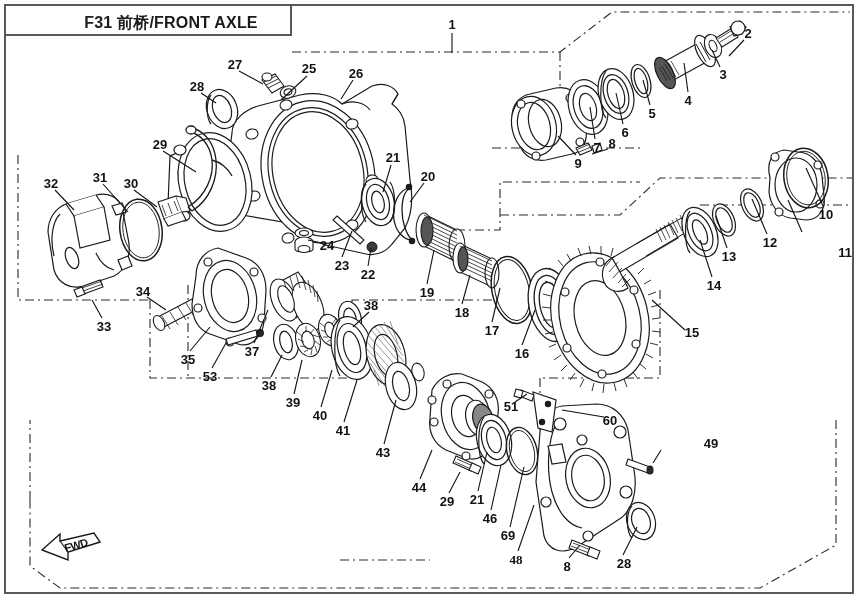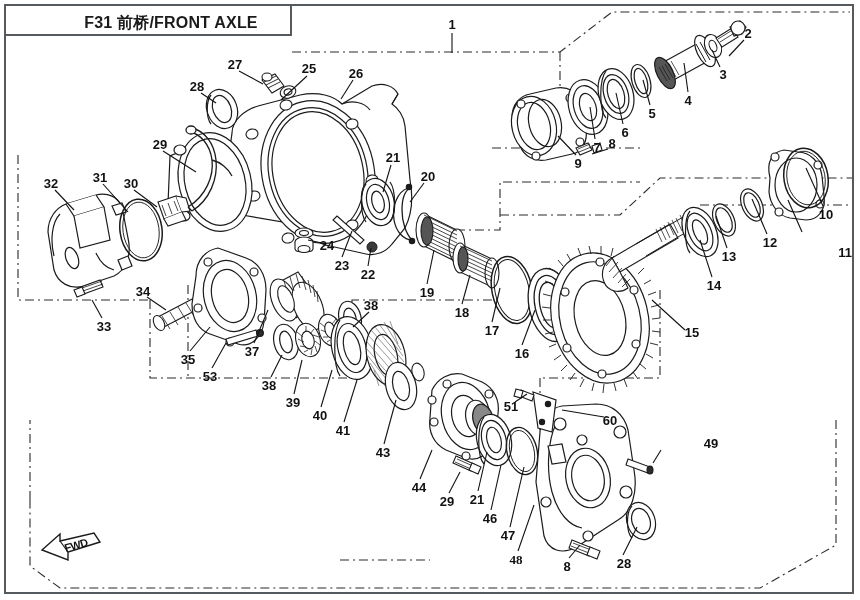--- a/index.html
+++ b/index.html
@@ -650,21 +650,21 @@
       <span class="num" style="left: 269px; top: 385px;">38</span>
       <span class="num" style="left: 371px; top: 305px;">38</span>
       <span class="num" style="left: 293px; top: 402px;">39</span>
       <span class="num" style="left: 320px; top: 415px;">40</span>
       <span class="num" style="left: 343px; top: 430px;">41</span>
       <span class="num" style="left: 383px; top: 452px;">43</span>
       <span class="num" style="left: 419px; top: 487px; text-align: center;">44</span>
       <span class="num" style="left: 447px; top: 501px;">29</span>
       <span class="num" style="left: 490px; top: 518px;">46</span>
       <span class="num" style="left: 477px; top: 499px;">21</span>
-      <span class="num" style="left: 508px; top: 535px;">47</span>
+      <span class="num" style="left: 508px; top: 535px;">69</span>
       <span class="num" style="left: 516px; top: 559px; font-family: Liberation Serif, serif;">48</span>
       <span class="num" style="left: 567px; top: 566px;">8</span>
       <span class="num" style="left: 624px; top: 563px;">28</span>
       <span class="num" style="left: 663px; top: 443px; margin-left: 48px;">49</span>
       <span class="num" style="left: 610px; top: 420px;">60</span>
       <span class="num" style="left: 511px; top: 406px;">51</span>
     </div>
 
 </div>
 

